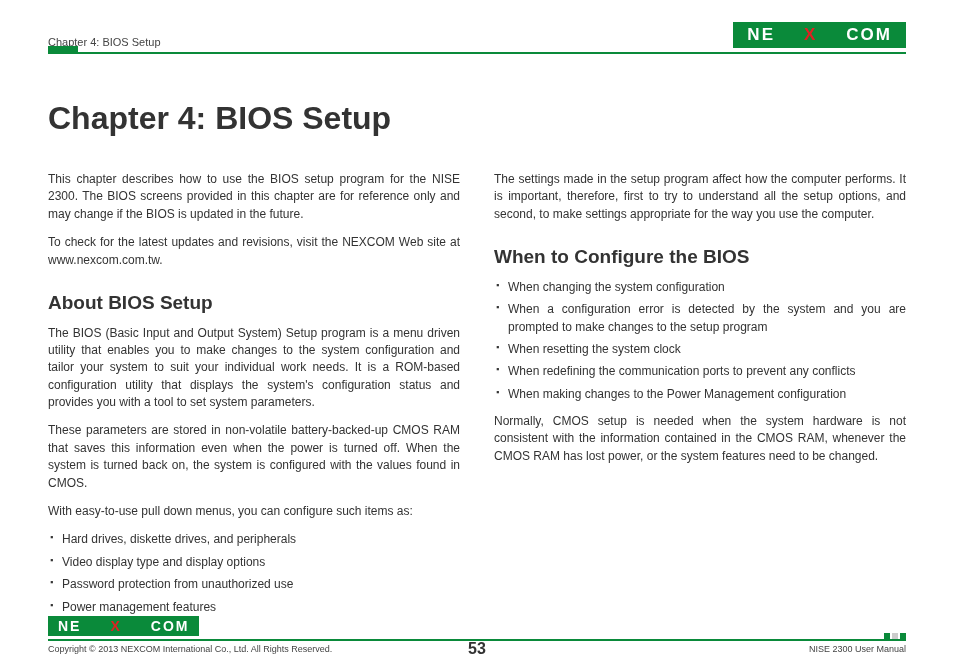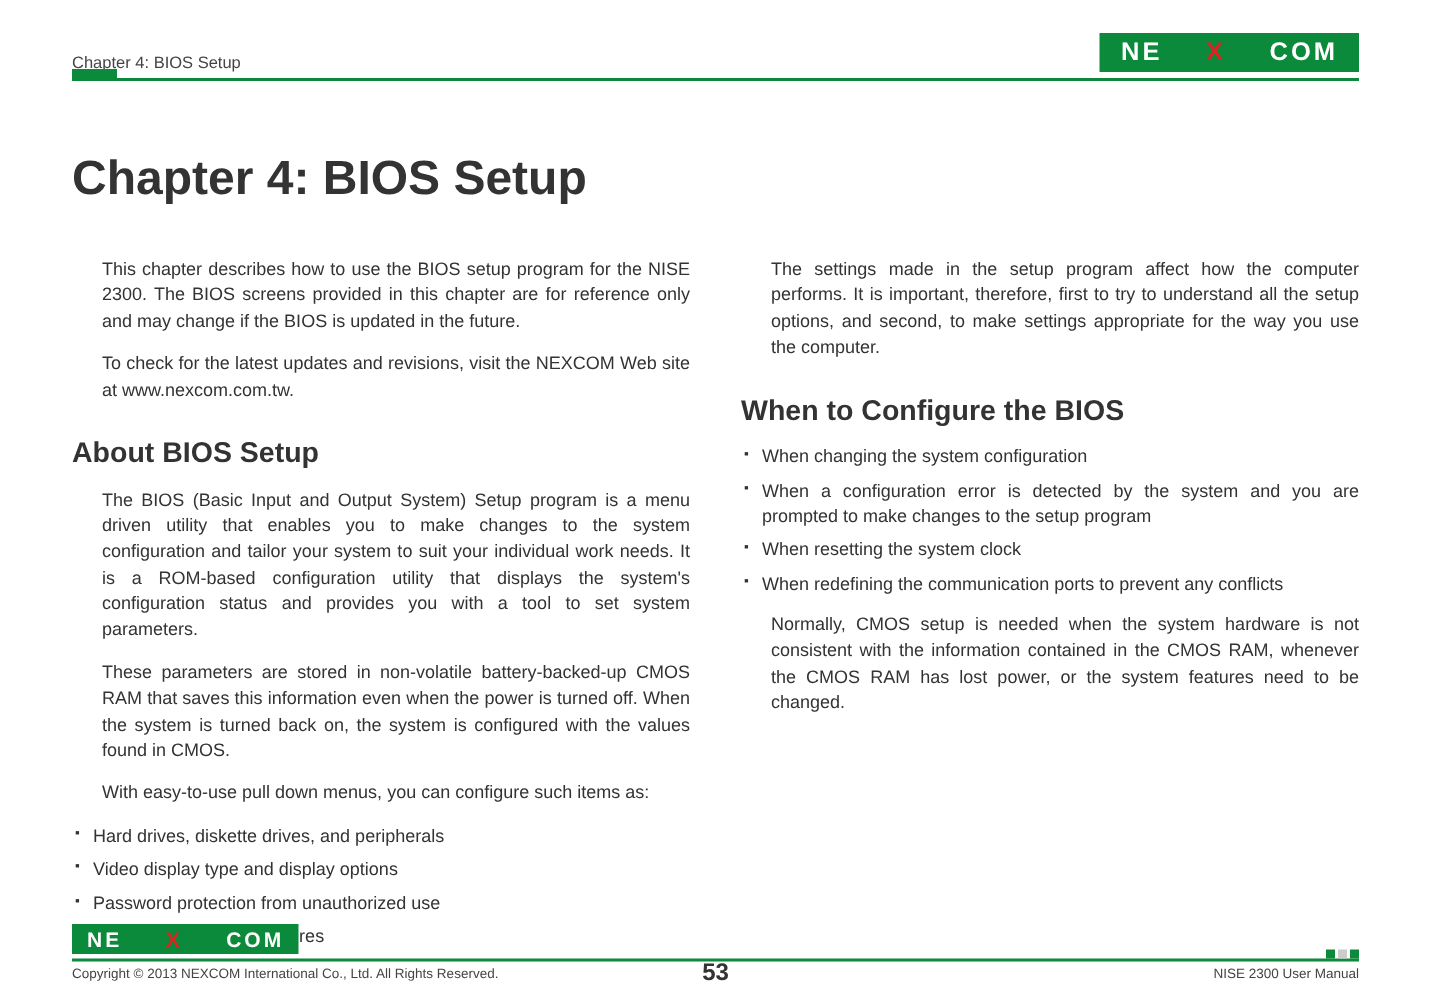--- a/index.html
+++ b/index.html
@@ -47,21 +47,21 @@
     margin-bottom: 34px;
   }
   .columns {
     display: flex;
     gap: 34px;
     font-size: 12px;
     line-height: 1.45;
     color: #333;
   }
   .col { flex: 1; text-align: justify; }
-  .col p { margin-bottom: 11px; margin-left: 20px; }
+  .col p { margin-bottom: 11px; }
   h2 {
     font-size: 19px;
     font-weight: 700;
     color: #333;
     margin-top: 20px;
     margin-bottom: 8px;
     text-align: left;
   }
   ul { list-style: none; margin-bottom: 10px; }
   ul li {
@@ -135,20 +135,21 @@
   </div>
 
   <div class="col">
     <p>The settings made in the setup program affect how the computer performs. It is important, therefore, first to try to understand all the setup options, and second, to make settings appropriate for the way you use the computer.</p>
     <h2>When to Configure the BIOS</h2>
     <ul>
       <li>When changing the system configuration</li>
       <li>When a configuration error is detected by the system and you are prompted to make changes to the setup program</li>
       <li>When resetting the system clock</li>
       <li>When redefining the communication ports to prevent any conflicts</li>
+      <li>When making changes to the Power Management configuration</li>
     </ul>
     <p>Normally, CMOS setup is needed when the system hardware is not consistent with the information contained in the CMOS RAM, whenever the CMOS RAM has lost power, or the system features need to be changed.</p>
   </div>
 </div>
 
 <div class="footer">
   <div class="logo">
     <span>NE</span>
       <span class="x">X</span>
       <span>COM</span>

